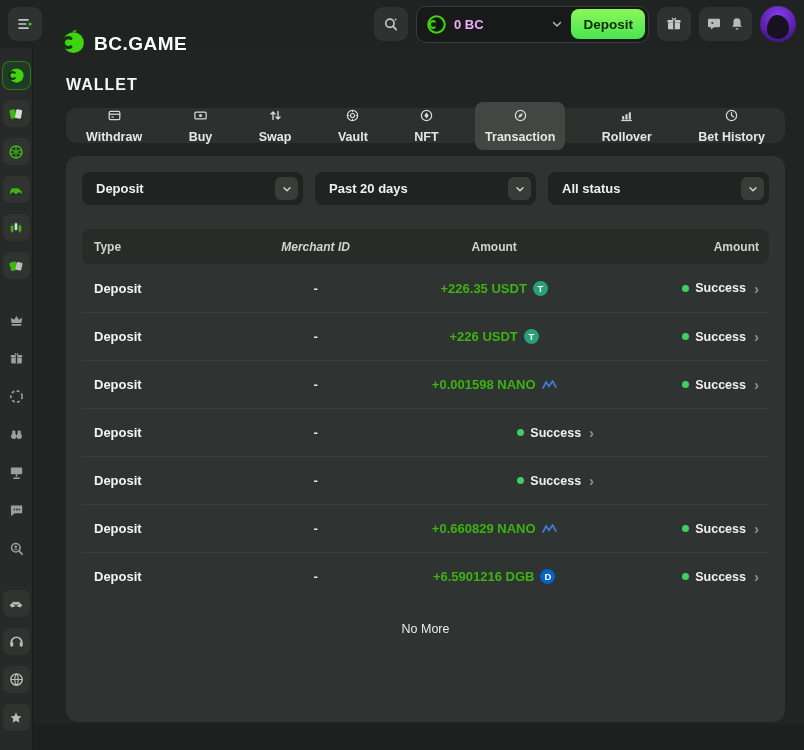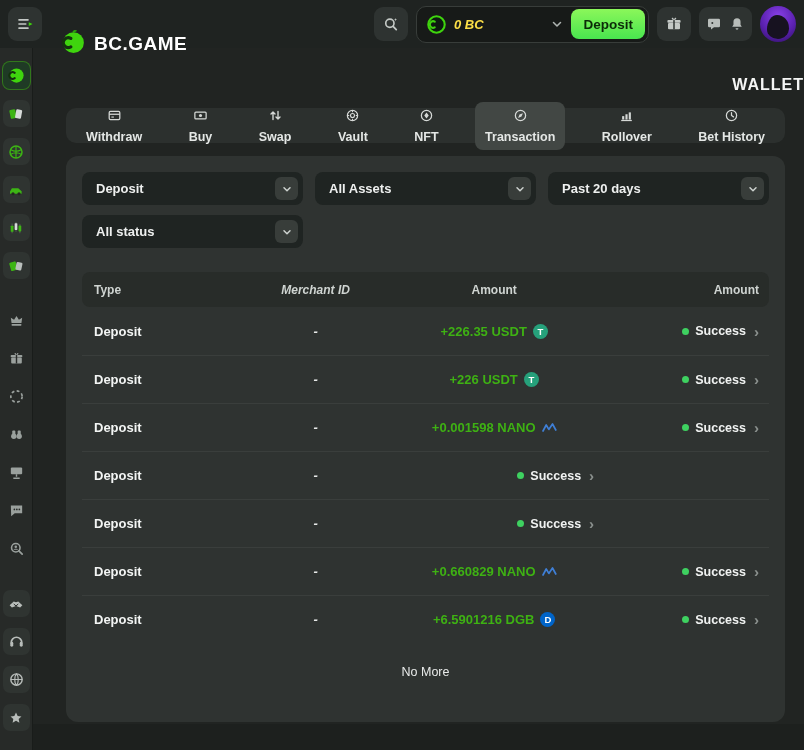--- a/index.html
+++ b/index.html
@@ -13,21 +13,21 @@
               display:flex; align-items:center; justify-content:center; cursor:pointer;
               color:#c3c8c5; flex:none; }
   .brand { display:flex; align-items:flex-end; gap:7px; margin-left:10px;margin-top:35px; }
   .brand-logo { width:27px; height:27px; flex:none; }
   .brand-name { font-size:19px; font-weight:800; letter-spacing:.5px; color:#fff; }
   .top-spacer { flex:1; }
   .pill { display:flex; align-items:center; height:37px; width:233px; flex:none;
           background:#171a18; border:1px solid #383d3a; border-radius:10px;
           padding:0 3px 0 9px; gap:7px; }
   .pill-coin { width:21px; height:21px; flex:none; }
-  .pill-amount { font-size:13px; font-weight:700; color:#fde047;font-style:italic; }
+  .pill-amount { font-size:13px; font-weight:700; color:#f0abfc; }
   .pill-chev { margin-left:auto; color:#aeb4b1; display:flex; }
   .deposit-btn { height:30px; padding:0 12px; border:none; border-radius:8px; flex:none;
                  background:linear-gradient(180deg,#8bf75a 0%,#49e54f 100%);
                  color:#0c2a08; font-size:13.5px; font-weight:800; cursor:pointer;
                  font-family:"Liberation Sans", sans-serif; }
   .notif-group { width:53px; height:34px; border-radius:9px; background:#2e3331; flex:none;
                  display:flex; align-items:center; justify-content:space-evenly; color:#b8bdba; }
   .notif-group .ng-btn { background:none; border:none; color:#b8bdba; display:flex; cursor:pointer; }
   .avatar { width:36px; height:36px; border-radius:50%; flex:none; position:relative; overflow:hidden;
             background:radial-gradient(circle at 50% 30%, #8a41e8 0%, #5b21b0 55%, #2e0f63 100%);
@@ -43,21 +43,21 @@
   .sb-item { width:27px; height:27px; border:none; border-radius:7px; background:#2f3431;
              display:flex; align-items:center; justify-content:center; cursor:pointer; flex:none; }
   .sb-item.active { background:#1f3a25; box-shadow:0 0 0 1px rgba(63,212,14,.45); }
   .sb-item.plain { background:transparent; }
   .sb-item svg { display:block; }
   .sb-gap { height:6px; flex:none; }
 
   .main { flex:1; position:relative; background:#212422; padding:28px 0 0 33px; }
   .bottom-strip { position:absolute; left:0; right:0; bottom:0; height:26px; background:#1d201e; }
 
-  .page-title { font-size:16px; font-weight:800; letter-spacing:1px; color:#f5f6f5;text-align:right; }
+  .page-title { font-size:16px; font-weight:800; letter-spacing:1px; color:#f5f6f5; }
 
   
   .tabbar { margin-top:14px; width:719px; height:35px; background:#2c302e; border-radius:10px;
             display:flex; align-items:center; justify-content:space-between; padding:0 10px; }
   .tab { display:flex; align-items:center; gap:7px; border:none; background:none; cursor:pointer;
          color:#e4e7e5; font-size:12.5px; font-weight:700; padding:6px 10px; border-radius:8px;
          font-family:"Liberation Sans", sans-serif; white-space:nowrap;flex-direction:column; }
   .tab.active { background:#43484533; background-color:#424744; }
   .tab svg { flex:none; opacity:.92; }
 
@@ -415,28 +415,20 @@
       <div class="filters" id="filters">
           <div class="select">
             <span class="select-value">Deposit</span>
             <span class="sel-chev">
               <svg width="12" height="12" viewBox="0 0 24 24">
                 <path d="M6 9.5l6 6 6-6" stroke="currentColor" stroke-width="3" fill="none" stroke-linecap="round" stroke-linejoin="round"></path>
               </svg>
             </span>
           </div>
           <div class="select">
-            <span class="select-value">All Assets</span>
-            <span class="sel-chev">
-              <svg width="12" height="12" viewBox="0 0 24 24">
-                <path d="M6 9.5l6 6 6-6" stroke="currentColor" stroke-width="3" fill="none" stroke-linecap="round" stroke-linejoin="round"></path>
-              </svg>
-            </span>
-          </div>
-          <div class="select">
             <span class="select-value">Past 20 days</span>
             <span class="sel-chev">
               <svg width="12" height="12" viewBox="0 0 24 24">
                 <path d="M6 9.5l6 6 6-6" stroke="currentColor" stroke-width="3" fill="none" stroke-linecap="round" stroke-linejoin="round"></path>
               </svg>
             </span>
           </div>
           <div class="select">
             <span class="select-value">All status</span>
             <span class="sel-chev">

